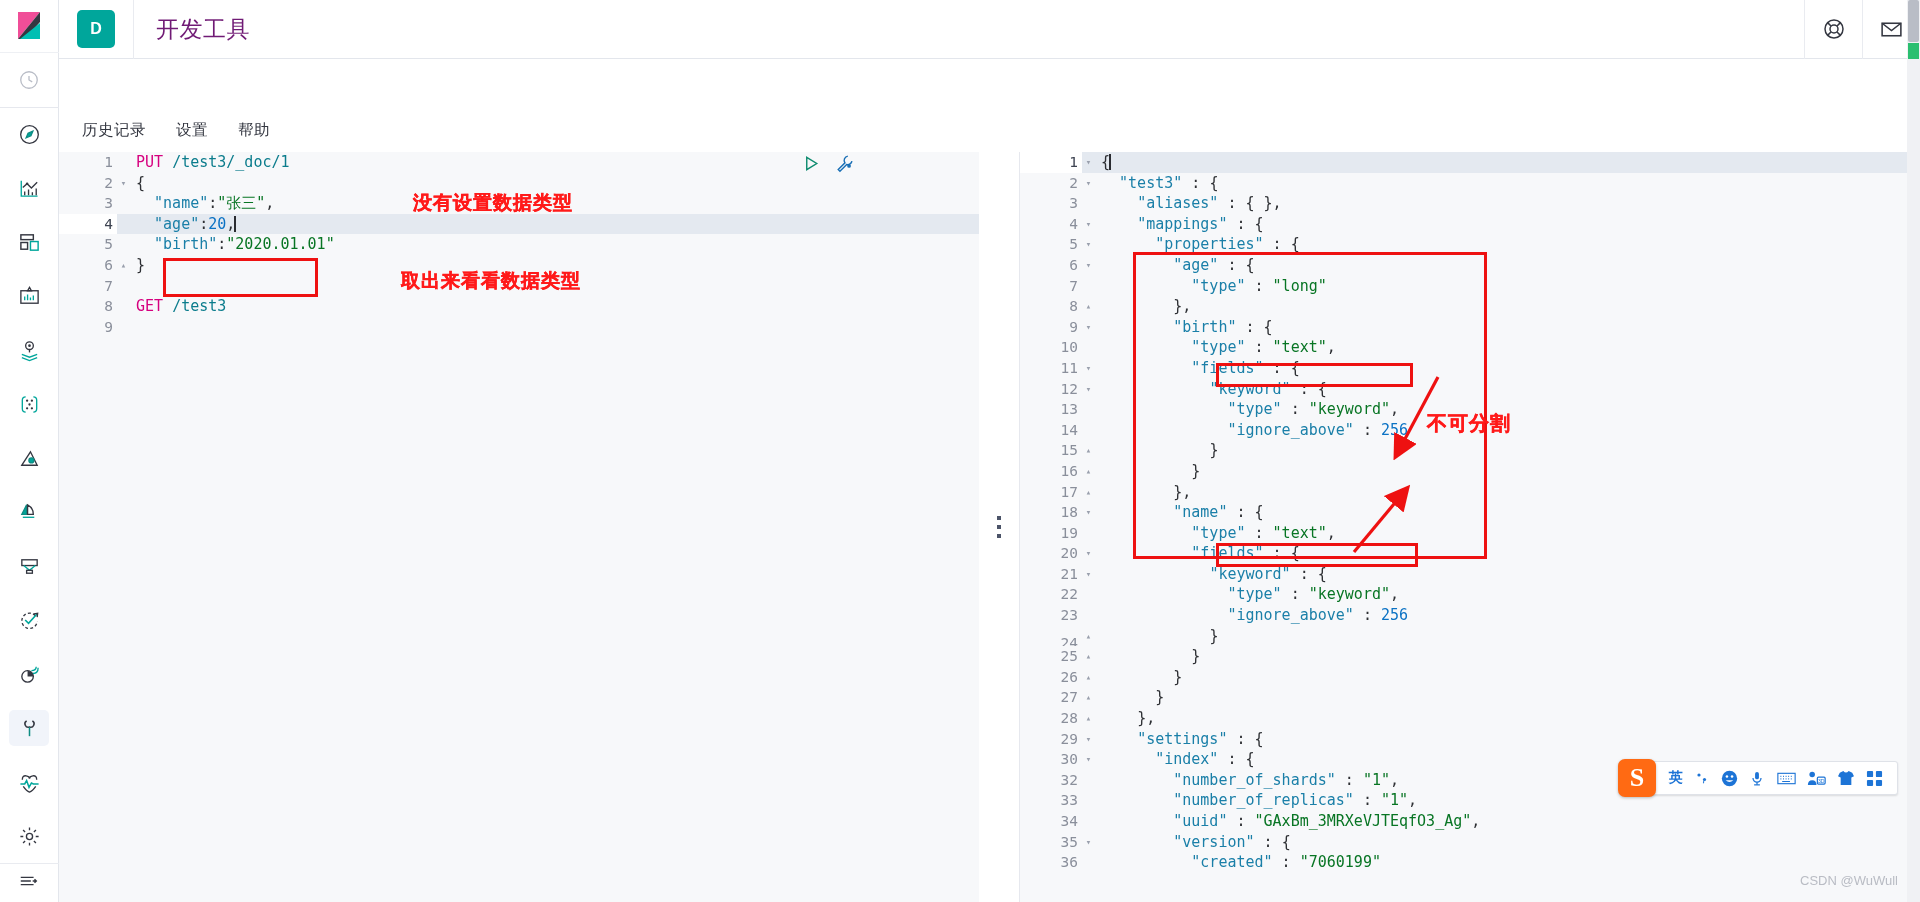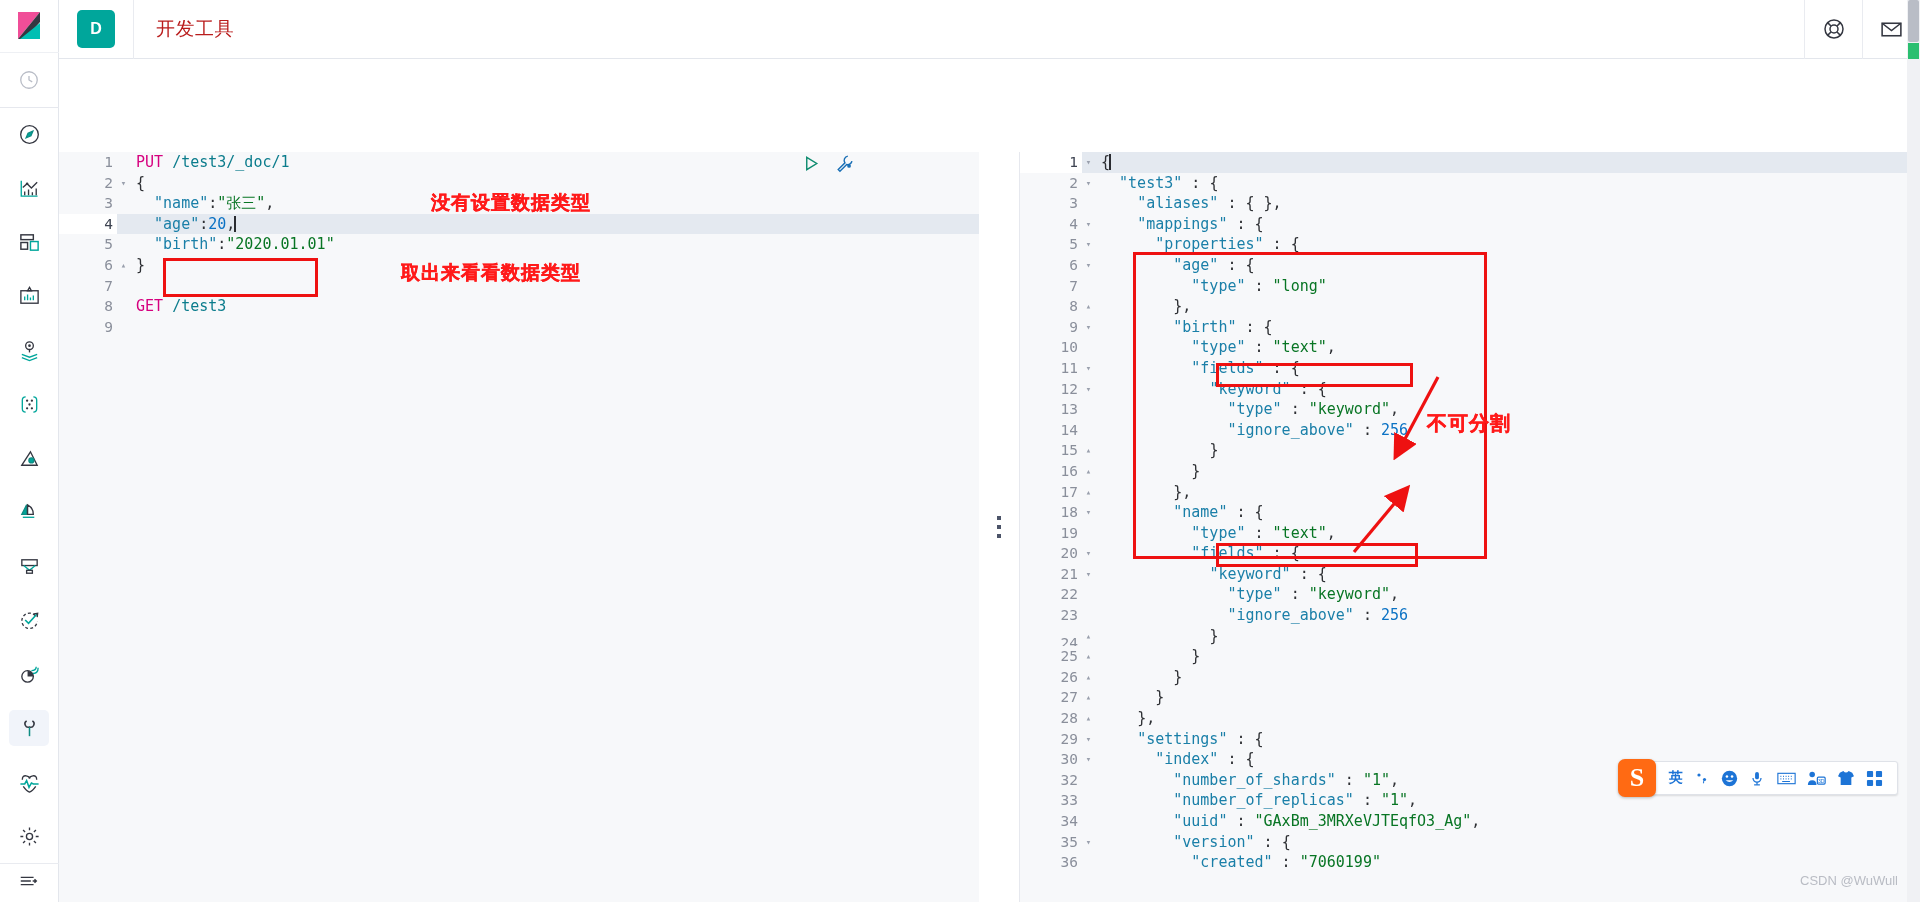--- a/index.html
+++ b/index.html
@@ -40,21 +40,21 @@
     display: flex; align-items: center;
   }
   .space-badge {
     width: 38px; height: 38px; border-radius: 5px; background: #00a69b;
     color: #fff; font-size: 16px; font-weight: bold;
     display: flex; align-items: center; justify-content: center;
     margin-left: 18px;
   }
   .hdr-div { width: 1px; height: 59px; background: #e9ebf0; margin-left: 18px; }
   .hdr-title {
-    font-size: 19px; color: #b91c1c; margin-left: 22px; letter-spacing: .5px;
+    font-size: 23px; color: #701a75; margin-left: 22px; letter-spacing: .5px;
   }
   .hdr-right { margin-left: auto; display: flex; align-items: center; height: 59px; }
   .hdr-icon-wrap {
     width: 58px; height: 59px; display: flex; align-items: center; justify-content: center;
     border-left: 1px solid #e9ebf0; cursor: pointer;
   }
 
   
   .tabs {
     position: absolute; left: 59px; top: 59px; width: 1861px; height: 49px;
@@ -337,20 +337,25 @@
       <div class="hdr-icon-wrap">
         <svg width="25" height="25" viewBox="0 0 24 24" fill="none" stroke="#343741" stroke-width="1.5">
           <rect x="3" y="6" width="18" height="12"></rect>
             <path d="M3 6l9 7 9-7"></path>
         </svg>
       </div>
     </div>
   </div>
 
 
+  <div class="submenu">
+    <div class="submenu-item">历史记录</div>
+    <div class="submenu-item">设置</div>
+    <div class="submenu-item">帮助</div>
+  </div>
 
   <div class="console">
 
     <div class="pane-left">
       <div class="left-sheet">
         <div class="editor" id="req-editor">
             <div class="ed-line"><div class="gutter" style="width: 58px; min-width: 58px;">1</div><div class="fold"></div><div class="code"><span class="tok-method">PUT</span><span class="tok-plain"> </span><span class="tok-url">/test3/_doc/1</span></div></div>
             <div class="ed-line"><div class="gutter" style="width: 58px; min-width: 58px;">2</div><div class="fold">▾</div><div class="code"><span class="tok-punct">{</span></div></div>
             <div class="ed-line"><div class="gutter" style="width: 58px; min-width: 58px;">3</div><div class="fold"></div><div class="code"><span class="tok-plain">  </span><span class="tok-key">"name"</span><span class="tok-punct">:</span><span class="tok-str">"张三"</span><span class="tok-punct">,</span></div></div>
             <div class="ed-line hl"><div class="gutter" style="width: 58px; min-width: 58px;">4</div><div class="fold"></div><div class="code"><span class="tok-plain">  </span><span class="tok-key">"age"</span><span class="tok-punct">:</span><span class="tok-num">20</span><span class="tok-punct">,</span><span class="caret"></span></div></div>
@@ -369,25 +374,25 @@
           </svg>
         </span>
         <span>
           <svg width="19" height="19" viewBox="0 0 20 20" fill="none" stroke="#1a6fb5" stroke-width="1.5">
             <path d="M13.5 2.2 A4.5 4.5 0 0 0 10.5 9.3 L3.4 16.4 L5.2 18.2 L12.3 11.1 A4.5 4.5 0 0 0 17.8 7.5"></path>
             <circle cx="14.8" cy="12.6" r="1.2" fill="#1a6fb5"></circle>
           </svg>
         </span>
       </div>
 
-      <div class="anno" style="left:372px; top:38px;">没有设置数据类型</div>
+      <div class="anno" style="left:354px; top:38px;">没有设置数据类型</div>
 
       <div class="redbox" style="left:104px; top:106px; width:155px; height:39px;"></div>
 
-      <div class="anno" style="left:342px; top:108px;">取出来看看数据类型</div>
+      <div class="anno" style="left:342px; top:116px;">取出来看看数据类型</div>
     </div>
 
     <div class="handle-col">
       <div class="handle-dots">
         <i></i>
           <i></i>
           <i></i>
       </div>
     </div>
 

